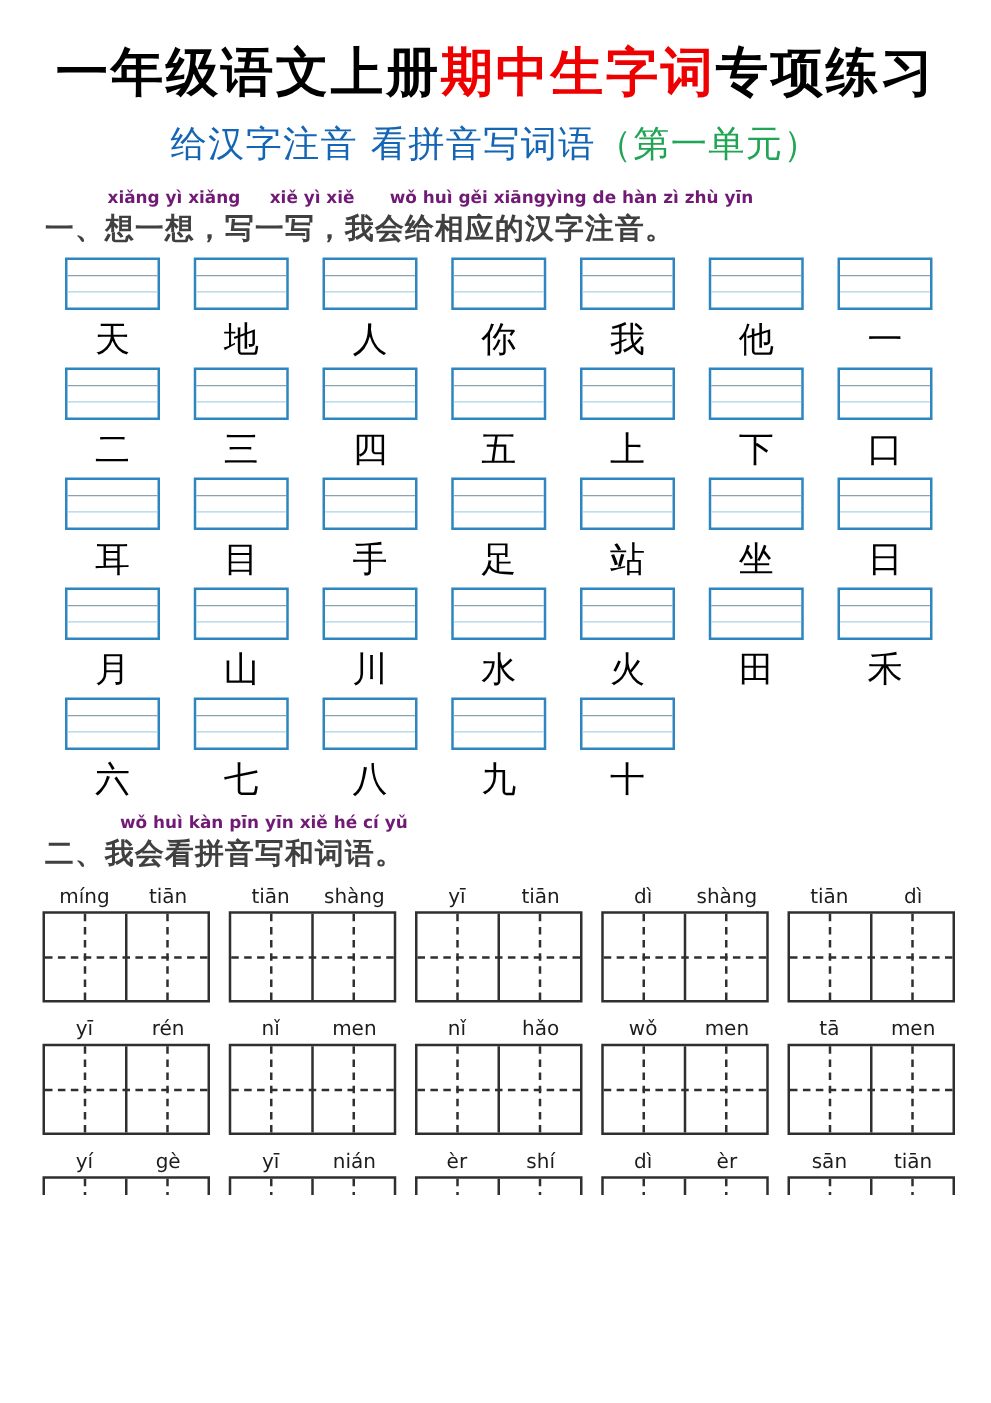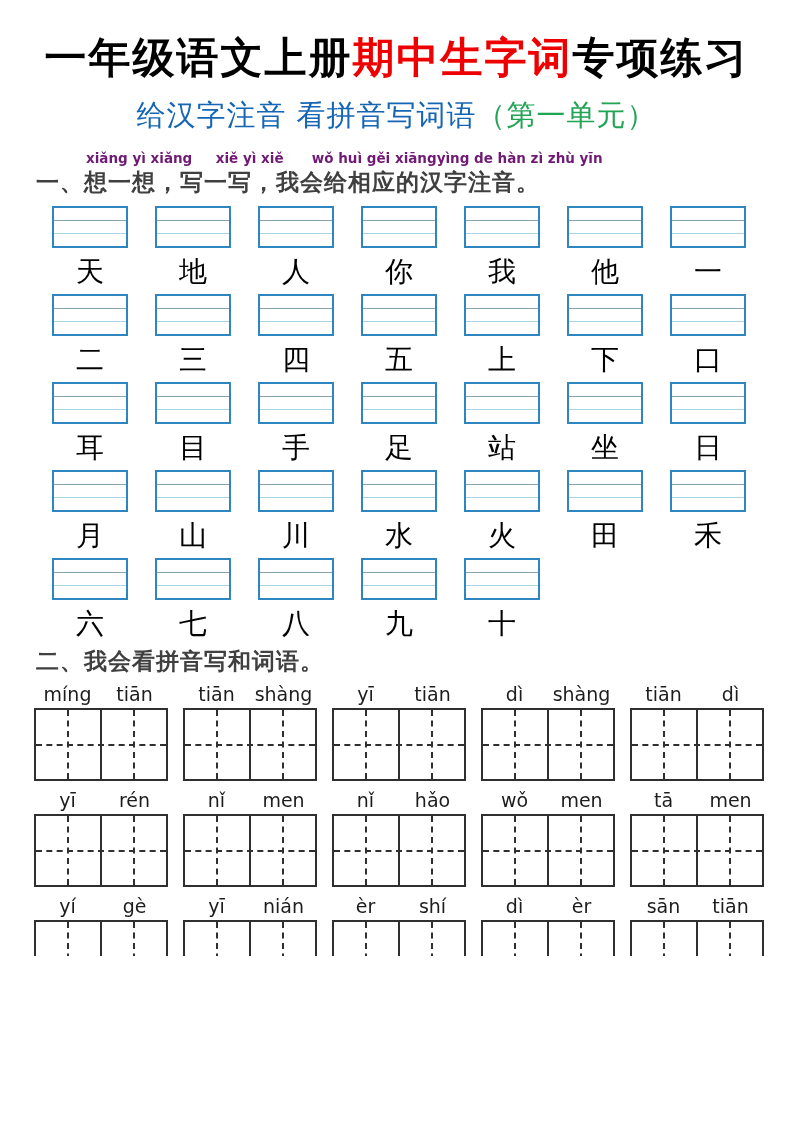--- a/index.html
+++ b/index.html
@@ -31,21 +31,21 @@
   .pybox .l1 { position:absolute; left:0; right:0; top:32%; border-top:1.5px solid #87a3b2; }
   .pybox .l2 { position:absolute; left:0; right:0; top:65%; border-top:1.5px solid #a9d3e6; }
   .hanzi { margin-top:6px; height:36px; line-height:36px; font-size:28px; color:#000;
            font-family:"DejaVu Serif", serif; }
 
   
   .grid2 { margin:6px 0 0 34px; width:730px; }
   .g2row { display:flex; justify-content:space-between; margin-bottom:8px; }
   .g2group { width:134px; }
   .pylabels { display:flex; height:22px; align-items:flex-end; margin-bottom:3px;
-              font-size:19px; color:#1d1d1d; font-family:"DejaVu Sans", sans-serif; }
+              font-size:16px; color:#1d1d1d; font-family:"DejaVu Sans", sans-serif; }
   .pylabels span { width:50%; text-align:center; }
   .tzg { display:flex; width:134px; height:73px; border:2px solid #2f2f2f; position:relative; background:#fff; }
   .tzg::after { content:""; position:absolute; left:0; right:0; top:50%; margin-top:-1px;
                 border-top:2px dashed #2f2f2f; }
   .tzg-cell { position:relative; flex:1; }
   .tzg-cell + .tzg-cell { border-left:2px solid #2f2f2f; }
   .tzg-cell::before { content:""; position:absolute; top:0; bottom:0; left:50%; margin-left:-1px;
                       border-left:2px dashed #2f2f2f; }
 
   
@@ -307,20 +307,21 @@
       <div class="g1cell">
           <div class="pybox">
             <div class="l1"></div>
             <div class="l2"></div>
           </div>
           <div class="hanzi">十</div>
         </div>
     </div>
   </div>
 
+  <div class="sec-pinyin s2p">wǒ huì kàn pīn yīn xiě hé cí yǔ</div>
   <div class="sec-header">二、我会看拼音写和词语。</div>
 
   <div class="grid2">
     <div class="g2row">
       <div class="g2group">
           <div class="pylabels">
             <span>míng</span>
             <span>tiān</span>
           </div>
           <div class="tzg">

